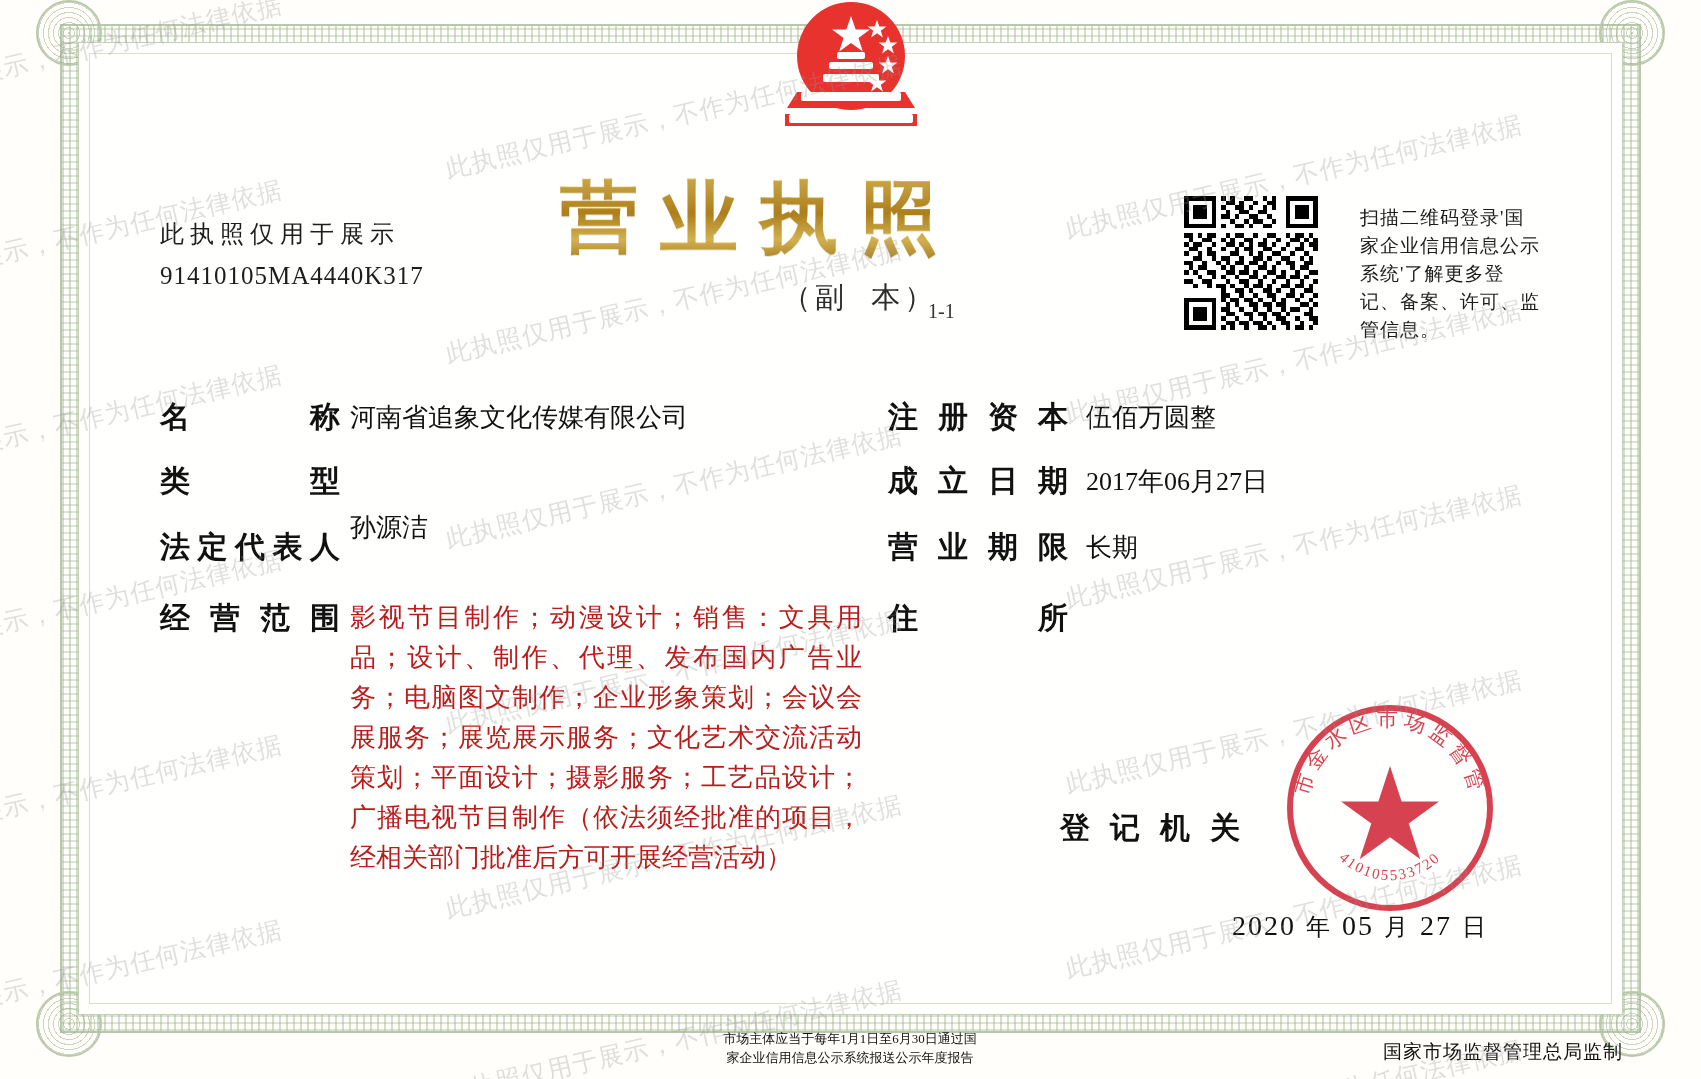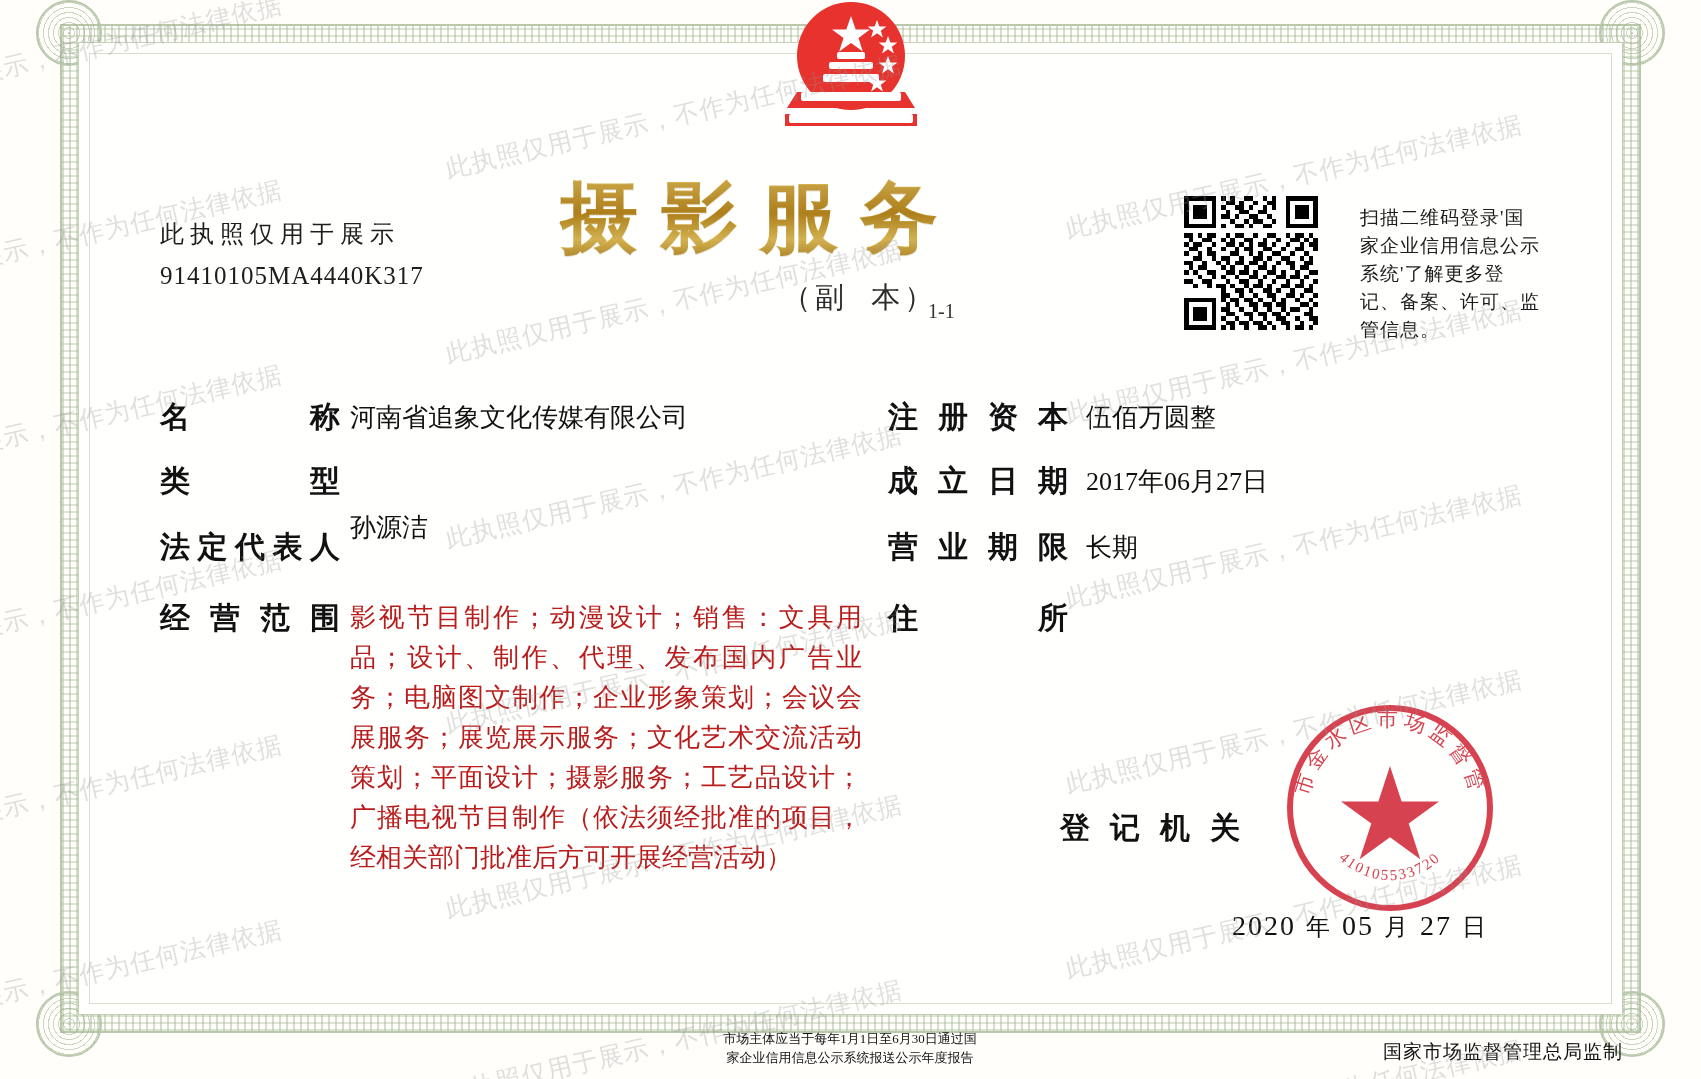--- a/index.html
+++ b/index.html
@@ -294,21 +294,21 @@
       <polygon points="121,60 123.4,66.6 130.4,66.6 124.8,70.7 126.9,77.4 121,73.3 115.1,77.4 117.2,70.7 111.6,66.6 118.6,66.6"></polygon>
       <polygon points="110,78 112.4,84.6 119.4,84.6 113.8,88.7 115.9,95.4 110,91.3 104.1,95.4 106.2,88.7 100.6,84.6 107.6,84.6"></polygon>
       <rect x="56" y="78" width="56" height="8" rx="2"></rect>
       <rect x="62" y="66" width="44" height="7" rx="2"></rect>
       <rect x="70" y="56" width="28" height="7" rx="2"></rect>
       <rect x="34" y="96" width="100" height="9" rx="2"></rect>
       <rect x="22" y="118" width="124" height="9" rx="2"></rect>
     </g>
   </svg>
 
-  <div class="title">摄影服务</div>
+  <div class="title">营业执照</div>
   <div class="subtitle">
     <span>（副</span><span class="paren-gap">&nbsp;</span><span>本）</span>
   </div>
   <div class="copy-no">1-1</div>
 
   <div class="credit-label">此执照仅用于展示</div>
   <div class="credit-value">91410105MA4440K317</div>
 
   <svg class="qr" viewBox="0 0 29 29" shape-rendering="crispEdges">
     <rect width="29" height="29" fill="#ffffff"></rect>

